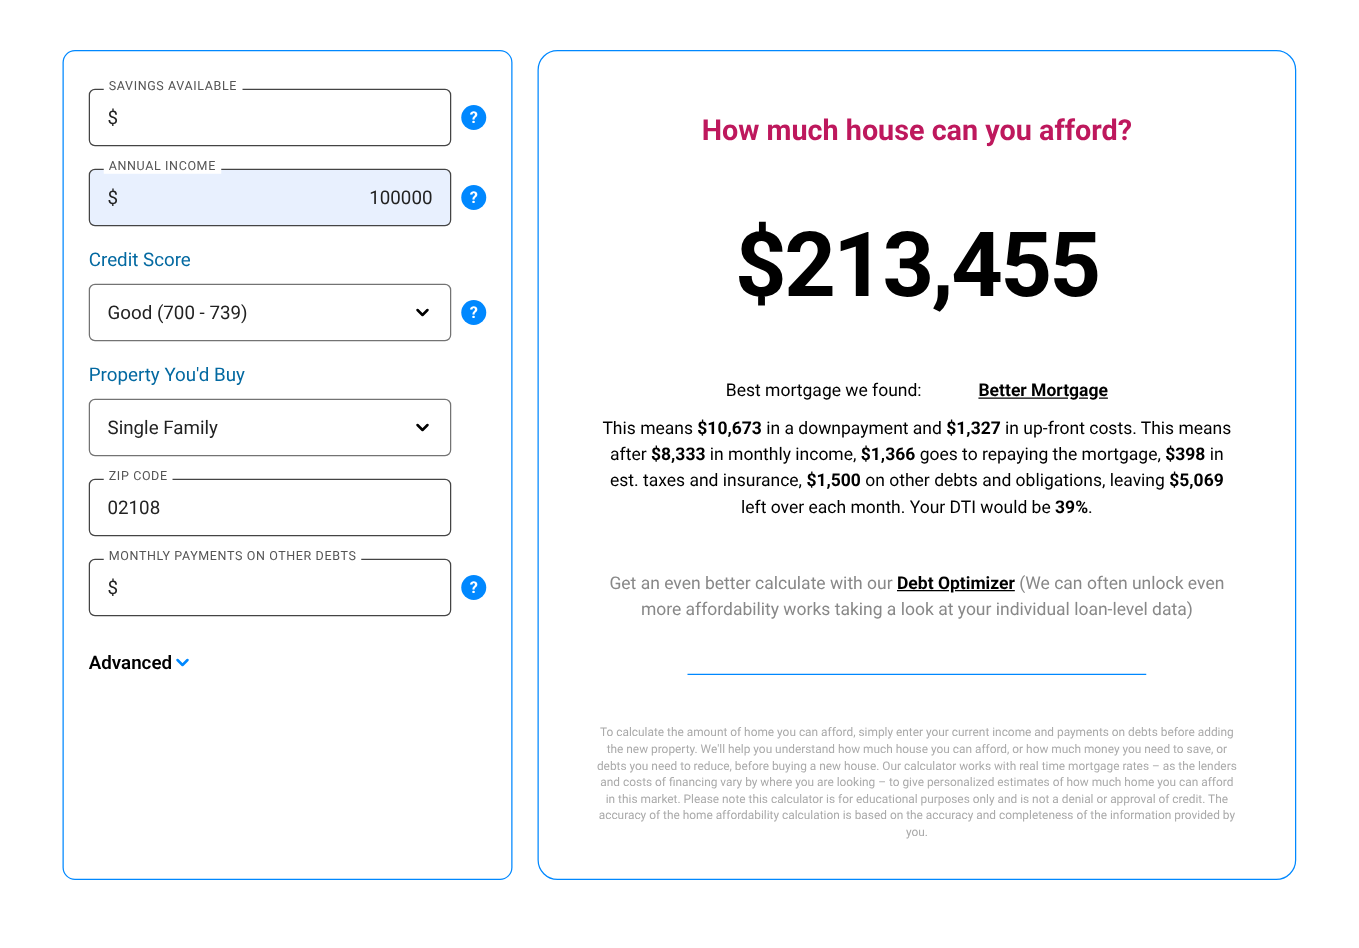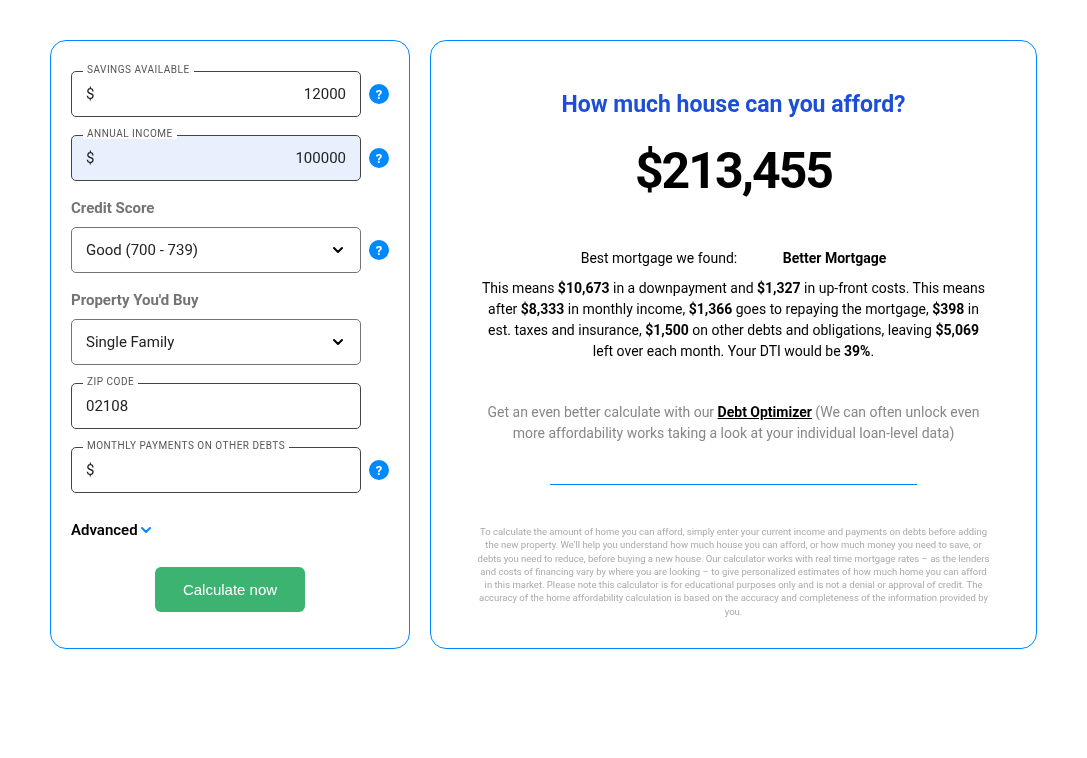--- a/index.html
+++ b/index.html
@@ -19,20 +19,21 @@
     }
     .panel {
       border: 1px solid #0088ff;
       border-radius: 16px;
       background: #fff;
     }
     .left-panel {
       width: 360px;
       padding: 30px 20px 30px 20px;
       flex-shrink: 0;
+      border-radius: 10px;
     }
     .right-panel {
       flex: 1;
       padding: 50px 40px 30px 40px;
       text-align: center;
       min-width: 560px;
     }
     .field-wrapper {
       position: relative;
       margin-bottom: 18px;
@@ -85,22 +86,22 @@
       display: flex;
       align-items: center;
       justify-content: center;
       font-size: 13px;
       font-weight: bold;
       flex-shrink: 0;
       cursor: pointer;
     }
     .section-label {
       font-size: 15px;
-      font-weight: 700;
-      color: #737373;
+      font-weight: 400;
+      color: #0369a1;
       margin-bottom: 10px;
       margin-top: 4px;
     }
     .select-box {
       flex: 1;
       border: 1px solid #737373;
       border-radius: 5px;
       height: 46px;
       display: flex;
       align-items: center;
@@ -142,38 +143,39 @@
       border-radius: 6px;
       padding: 14px 28px;
       font-size: 15px;
       cursor: pointer;
       display: block;
       margin: 0 auto;
     }
     .right-title {
       font-size: 23px;
       font-weight: 700;
-      color: #1d4ed8;
-      margin-bottom: 24px;
+      color: #be185d;
+      margin-bottom: 52px;
     }
     .big-price {
-      font-size: 50px;
+      font-size: 72px;
       font-weight: 700;
       color: #000;
       letter-spacing: -2px;
       margin-bottom: 50px;
       white-space: nowrap;
     }
     .best-mortgage {
       font-size: 14px;
       color: #000;
       margin-bottom: 12px;
     }
     .best-mortgage .link {
       font-weight: 700;
+      text-decoration: underline;
       margin-left: 42px;
     }
     .details-text {
       font-size: 14px;
       line-height: 1.5;
       color: #000;
       margin-bottom: 40px;
       padding: 0 10px;
     }
     .details-text .bold {
@@ -213,21 +215,20 @@
 
 <div class="container">
 
   <div class="panel left-panel">
 
     <div class="field-wrapper">
       <span class="floating-label">SAVINGS AVAILABLE</span>
       <div class="input-row">
         <div class="input-box">
           <span class="dollar-sign">$</span>
-          <span class="input-value">12000</span>
         </div>
         <div class="help-icon">?</div>
       </div>
     </div>
 
     <div class="field-wrapper">
       <span class="floating-label">ANNUAL INCOME</span>
       <div class="input-row">
         <div class="input-box highlight">
           <span class="dollar-sign">$</span>
@@ -289,21 +290,20 @@
 
     <div class="advanced-toggle">
       <span class="advanced-label">Advanced</span>
       <span class="chevron advanced-chevron">
         <svg viewBox="0 0 24 24" fill="none">
             <path d="M6 9l6 6 6-6" stroke="#0088ff" stroke-width="3" stroke-linecap="round" stroke-linejoin="round"></path>
           </svg>
       </span>
     </div>
 
-    <button class="calculate-btn">Calculate now</button>
 
   </div>
 
   <div class="panel right-panel">
     <h2 class="right-title">How much house can you afford?</h2>
     <div class="big-price">$213,455</div>
 
     <div class="best-mortgage">
       <span>Best mortgage we found: </span><span class="link">Better Mortgage</span>
     </div>

